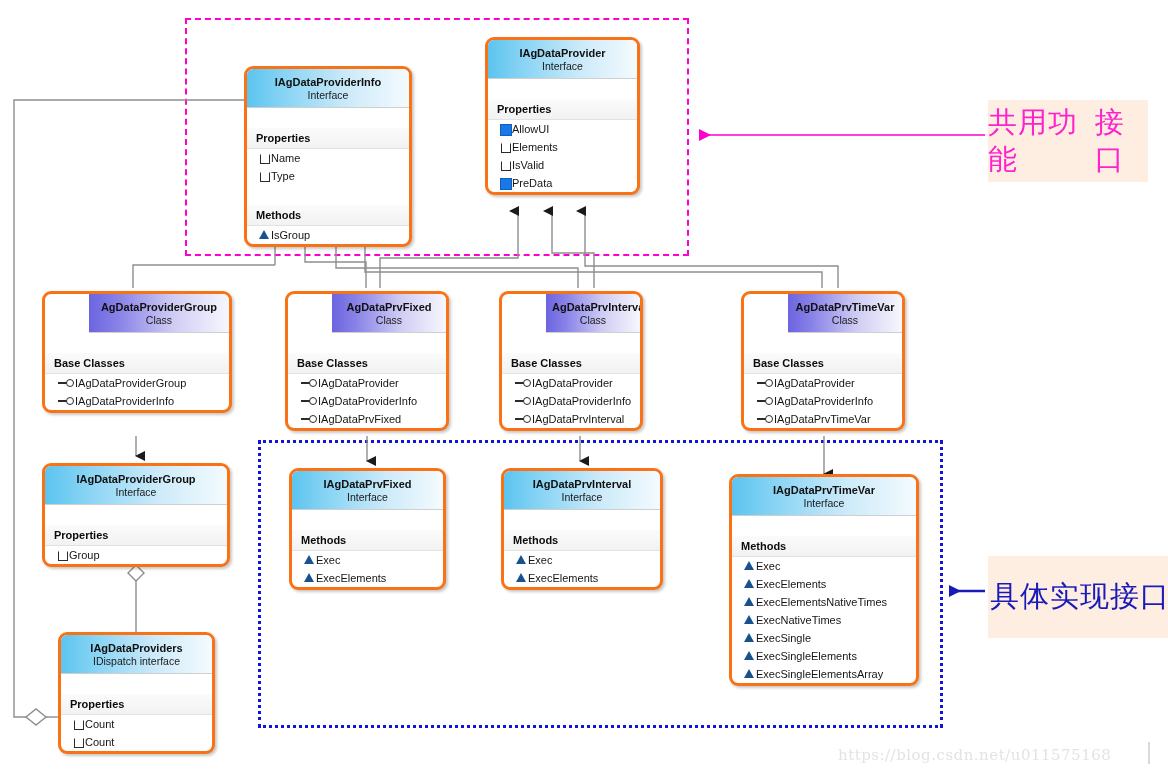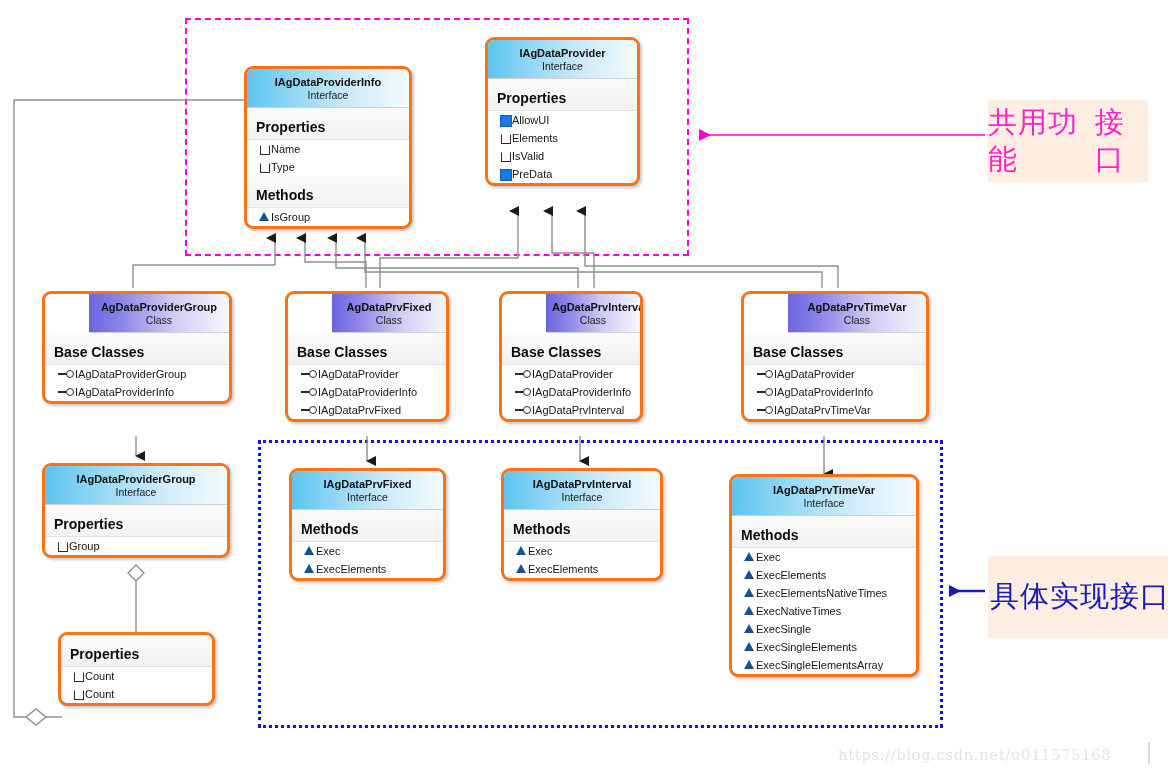--- a/index.html
+++ b/index.html
@@ -30,24 +30,25 @@
   .node.iface .hdr{
     background:linear-gradient(to right,#5cc4ef 0%,#86d3f4 22%,#cceaf9 62%,#f4fbfe 100%);
   }
   .node.cls .hdr{
     background:linear-gradient(to right,#6b64e0 0%,#8a84e8 22%,#cfccf4 60%,#f7f7fd 100%);
     margin-left:44px;
   }
   .node .t1{font-size:11px;font-weight:bold;color:#101010;}
   .node .t2{font-size:10.5px;color:#1a1a1a;}
   .sect{
-    font-size:14px;font-weight:bold;color:#0b0b0b;
-    padding:11px 0 4px 9px;
+    font-size:11px;font-weight:bold;color:#0b0b0b;
+    padding:4px 0 4px 9px;
     background:linear-gradient(to bottom,#fbfbfb,#f2f2f2);
     border-bottom:1px solid #e2e2e2;
+    margin-top:20px;
   }
   .row{
     display:flex;align-items:flex-start;
     padding:3px 0 3px 12px;
     font-size:11px;color:#151515;
   }
   .row .lbl{white-space:nowrap;}
 
   
   .g{width:12px;height:12px;flex:0 0 12px;position:relative;}
@@ -242,21 +243,21 @@
     <div class="row">
       <span class="g base"></span>
       <span class="lbl">IAgDataProviderInfo</span>
     </div>
     <div class="row">
       <span class="g base"></span>
       <span class="lbl">IAgDataPrvInterval</span>
     </div>
   </div>
 
-  <div class="node cls" style="left:741px;top:291px;width:188px;">
+  <div class="node cls" style="left:741px;top:291px;width:164px;">
     <div class="hdr">
       <div class="t1">AgDataPrvTimeVar</div>
       <div class="t2">Class</div>
     </div>
     <div class="sect">Base Classes</div>
     <div class="row">
       <span class="g base"></span>
       <span class="lbl">IAgDataProvider</span>
     </div>
     <div class="row">
@@ -343,20 +344,24 @@
       <span class="g method"></span>
       <span class="lbl">ExecSingleElements</span>
     </div>
     <div class="row">
       <span class="g method"></span>
       <span class="lbl">ExecSingleElementsArray</span>
     </div>
   </div>
 
   <div class="node iface" style="left:58px;top:632px;width:157px;">
+    <div class="hdr">
+      <div class="t1">IAgDataProviders</div>
+      <div class="t2">IDispatch  interface</div>
+    </div>
     <div class="sect">Properties</div>
     <div class="row">
       <span class="g prop-empty"></span>
       <span class="lbl">Count</span>
     </div>
     <div class="row">
       <span class="g prop-empty"></span>
       <span class="lbl">Count</span>
     </div>
   </div>

